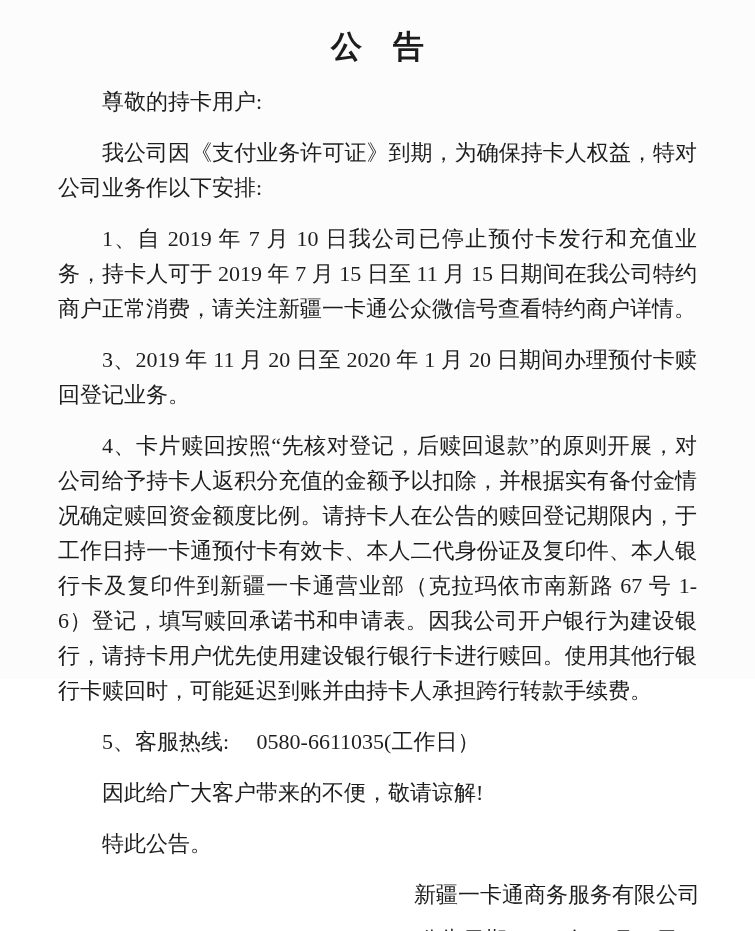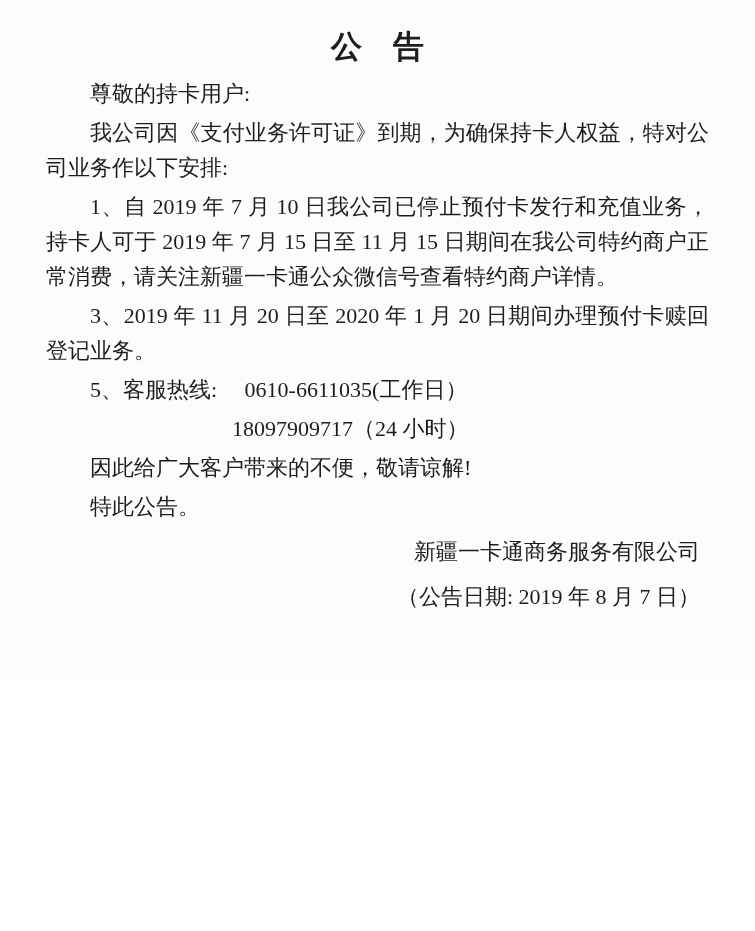--- a/index.html
+++ b/index.html
@@ -24,21 +24,21 @@
     line-height: 35px;
   }
   .title {
     margin: 0 0 8px 0;
     font-size: 31px;
     line-height: 42px;
     font-weight: bold;
     text-align: center;
   }
   .para {
-    margin: 4px;
+    margin: 16px;
     text-align: justify;
   }
   .para.indent {
     text-indent: 2em;
   }
   .para.phone-continuation {
     text-indent: 0;
     padding-left: 186px;
     text-align: left;
   }
@@ -55,22 +55,22 @@
 <body>
 
 <div class="page">
   <h1 class="title">公　告</h1>
 
   <div id="doc-body">
       <p class="para indent">尊敬的持卡用户:</p>
       <p class="para indent">我公司因《支付业务许可证》到期，为确保持卡人权益，特对公司业务作以下安排:</p>
       <p class="para indent">1、自 2019 年 7 月 10 日我公司已停止预付卡发行和充值业务，持卡人可于 2019 年 7 月 15 日至 11 月 15 日期间在我公司特约商户正常消费，请关注新疆一卡通公众微信号查看特约商户详情。</p>
       <p class="para indent">3、2019 年 11 月 20 日至 2020 年 1 月 20 日期间办理预付卡赎回登记业务。</p>
-      <p class="para indent">5、客服热线:　 0610-6611035(工作日）</p>
-      <p class="para phone-continuation">18097909717（24 小时）</p>
+      <p class="para indent">4、卡片赎回按照“先核对登记，后赎回退款”的原则开展，对公司给予持卡人返积分充值的金额予以扣除，并根据实有备付金情况确定赎回资金额度比例。请持卡人在公告的赎回登记期限内，于工作日持一卡通预付卡有效卡、本人二代身份证及复印件、本人银行卡及复印件到新疆一卡通营业部（克拉玛依市南新路 67 号 1-6）登记，填写赎回承诺书和申请表。因我公司开户银行为建设银行，请持卡用户优先使用建设银行银行卡进行赎回。使用其他行银行卡赎回时，可能延迟到账并由持卡人承担跨行转款手续费。</p>
+      <p class="para indent">5、客服热线:　 0580-6611035(工作日）</p>
       <p class="para indent">因此给广大客户带来的不便，敬请谅解!</p>
       <p class="para indent">特此公告。</p>
     </div>
 
   <div class="signature">
     <div class="sig-line">新疆一卡通商务服务有限公司</div>
     <div class="sig-line">（公告日期: 2019 年 8 月 7 日）</div>
   </div>
 </div>
 

